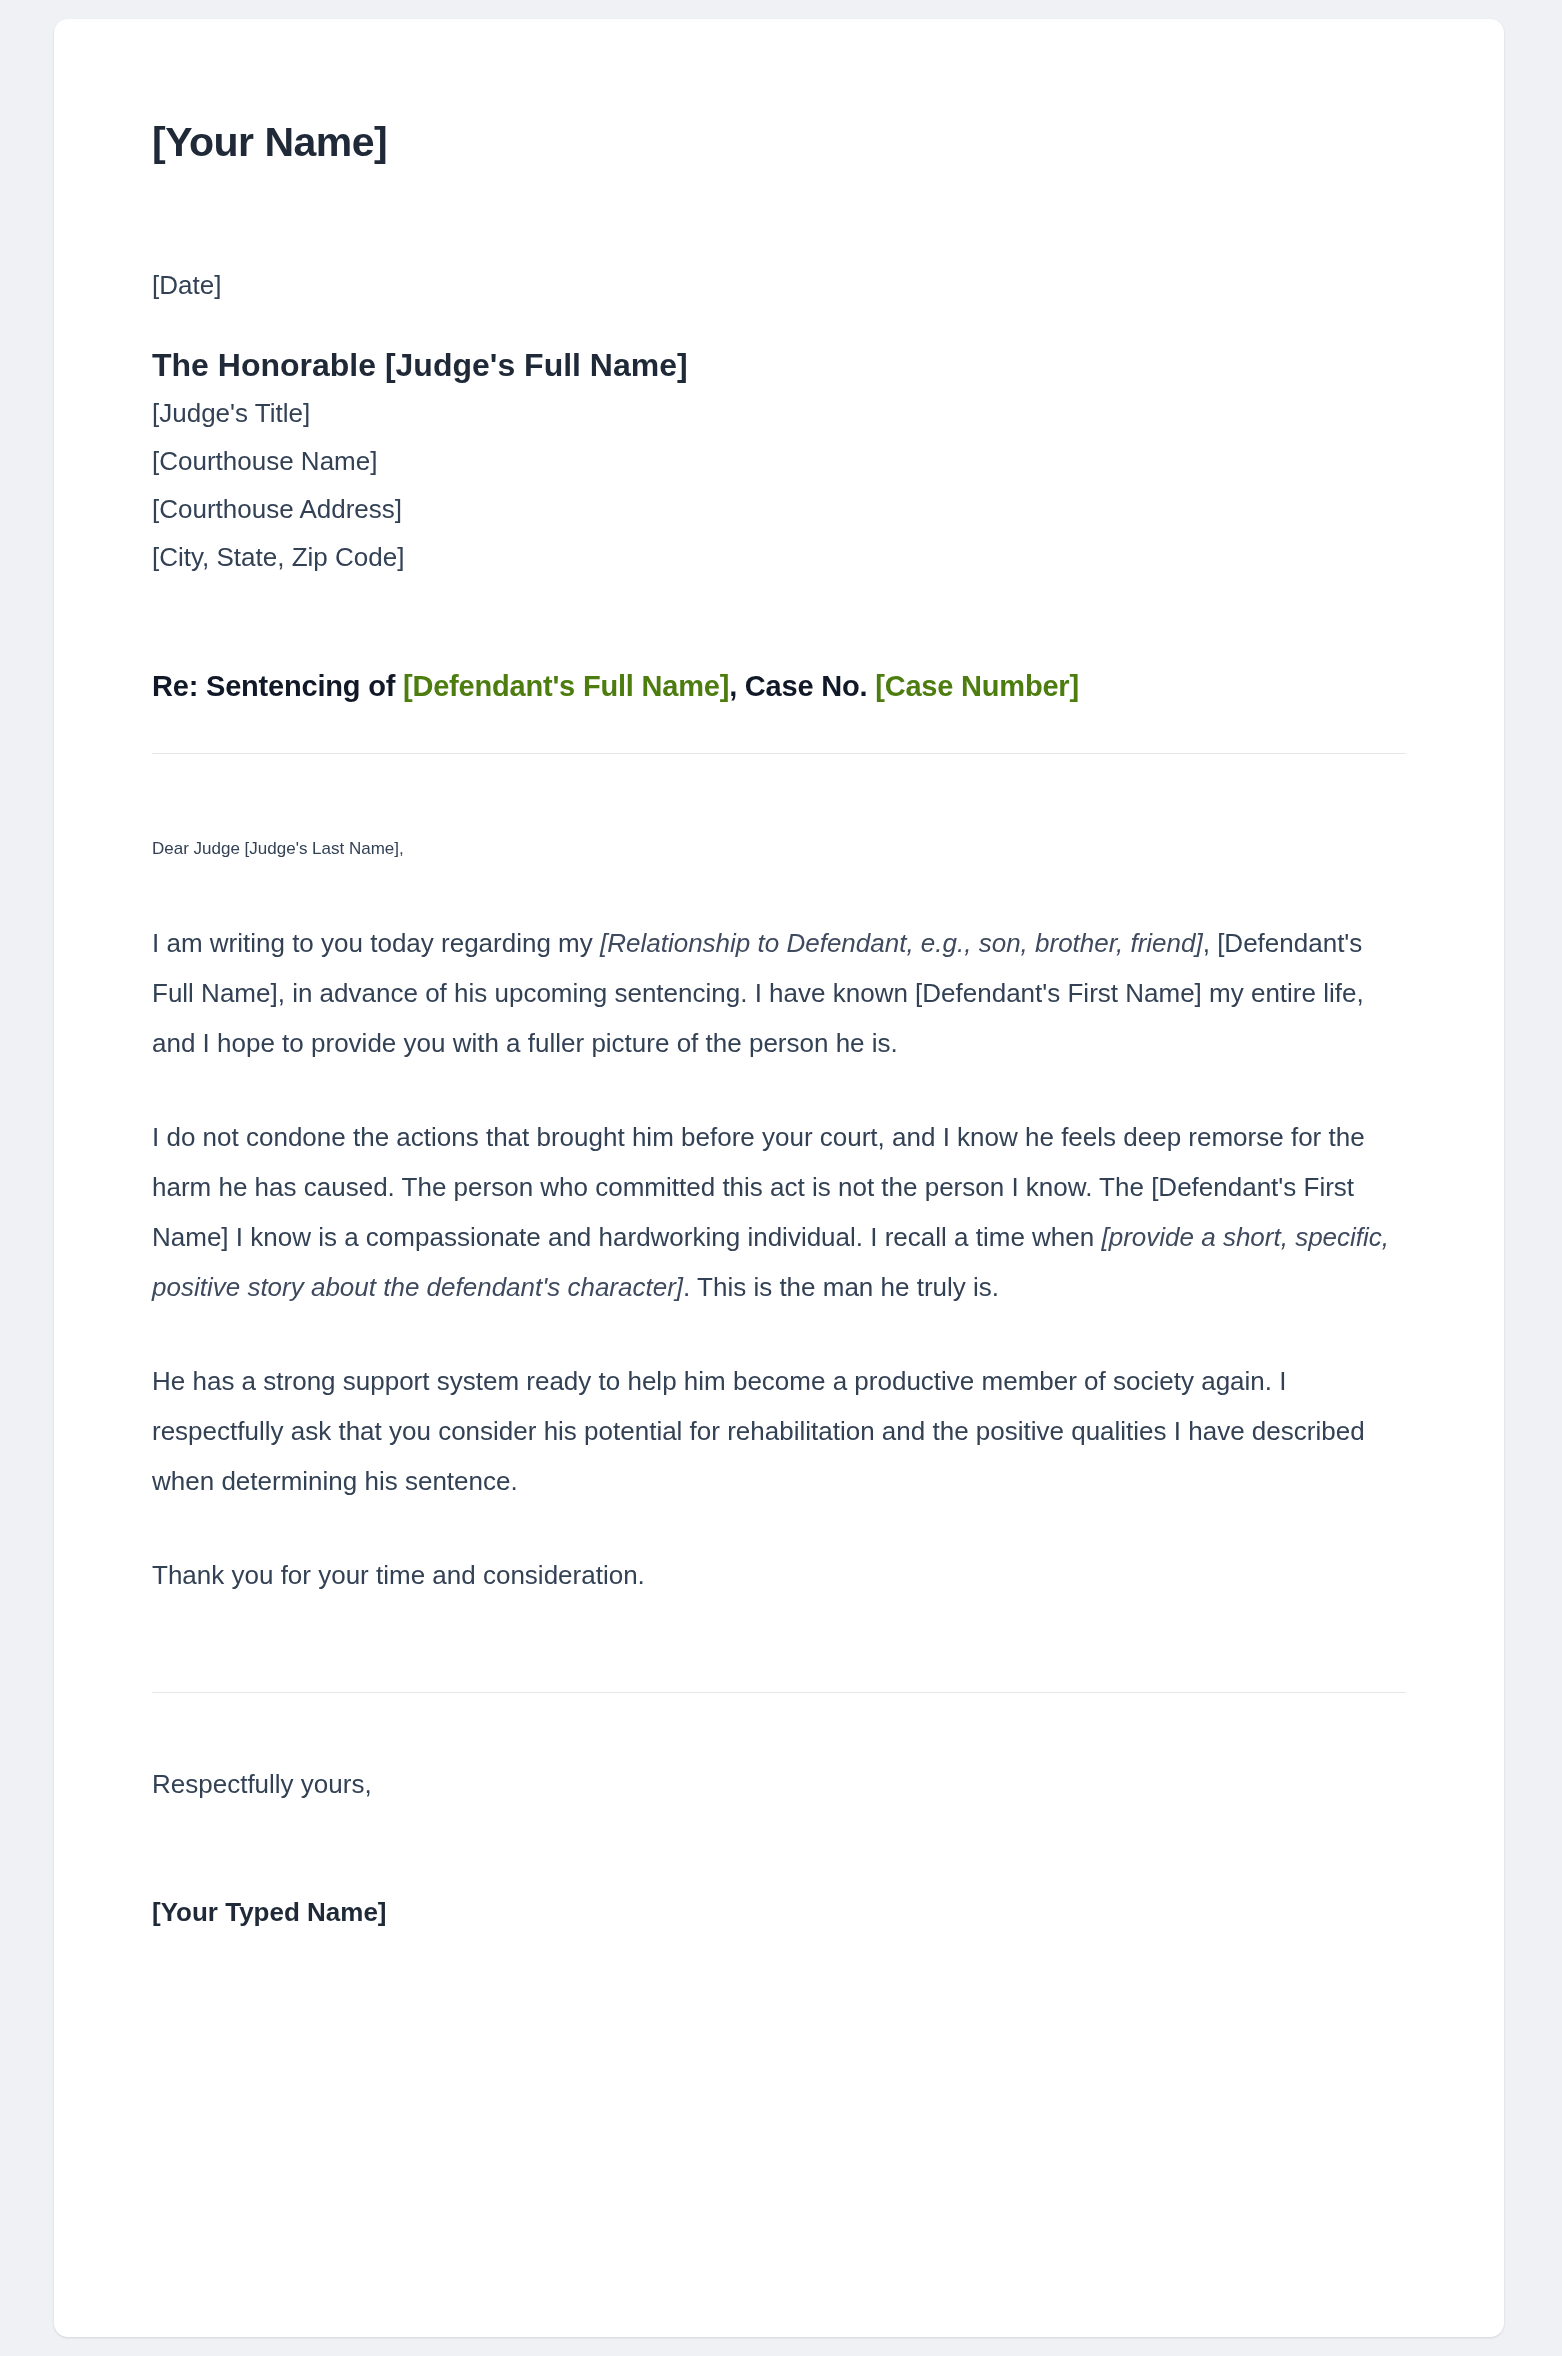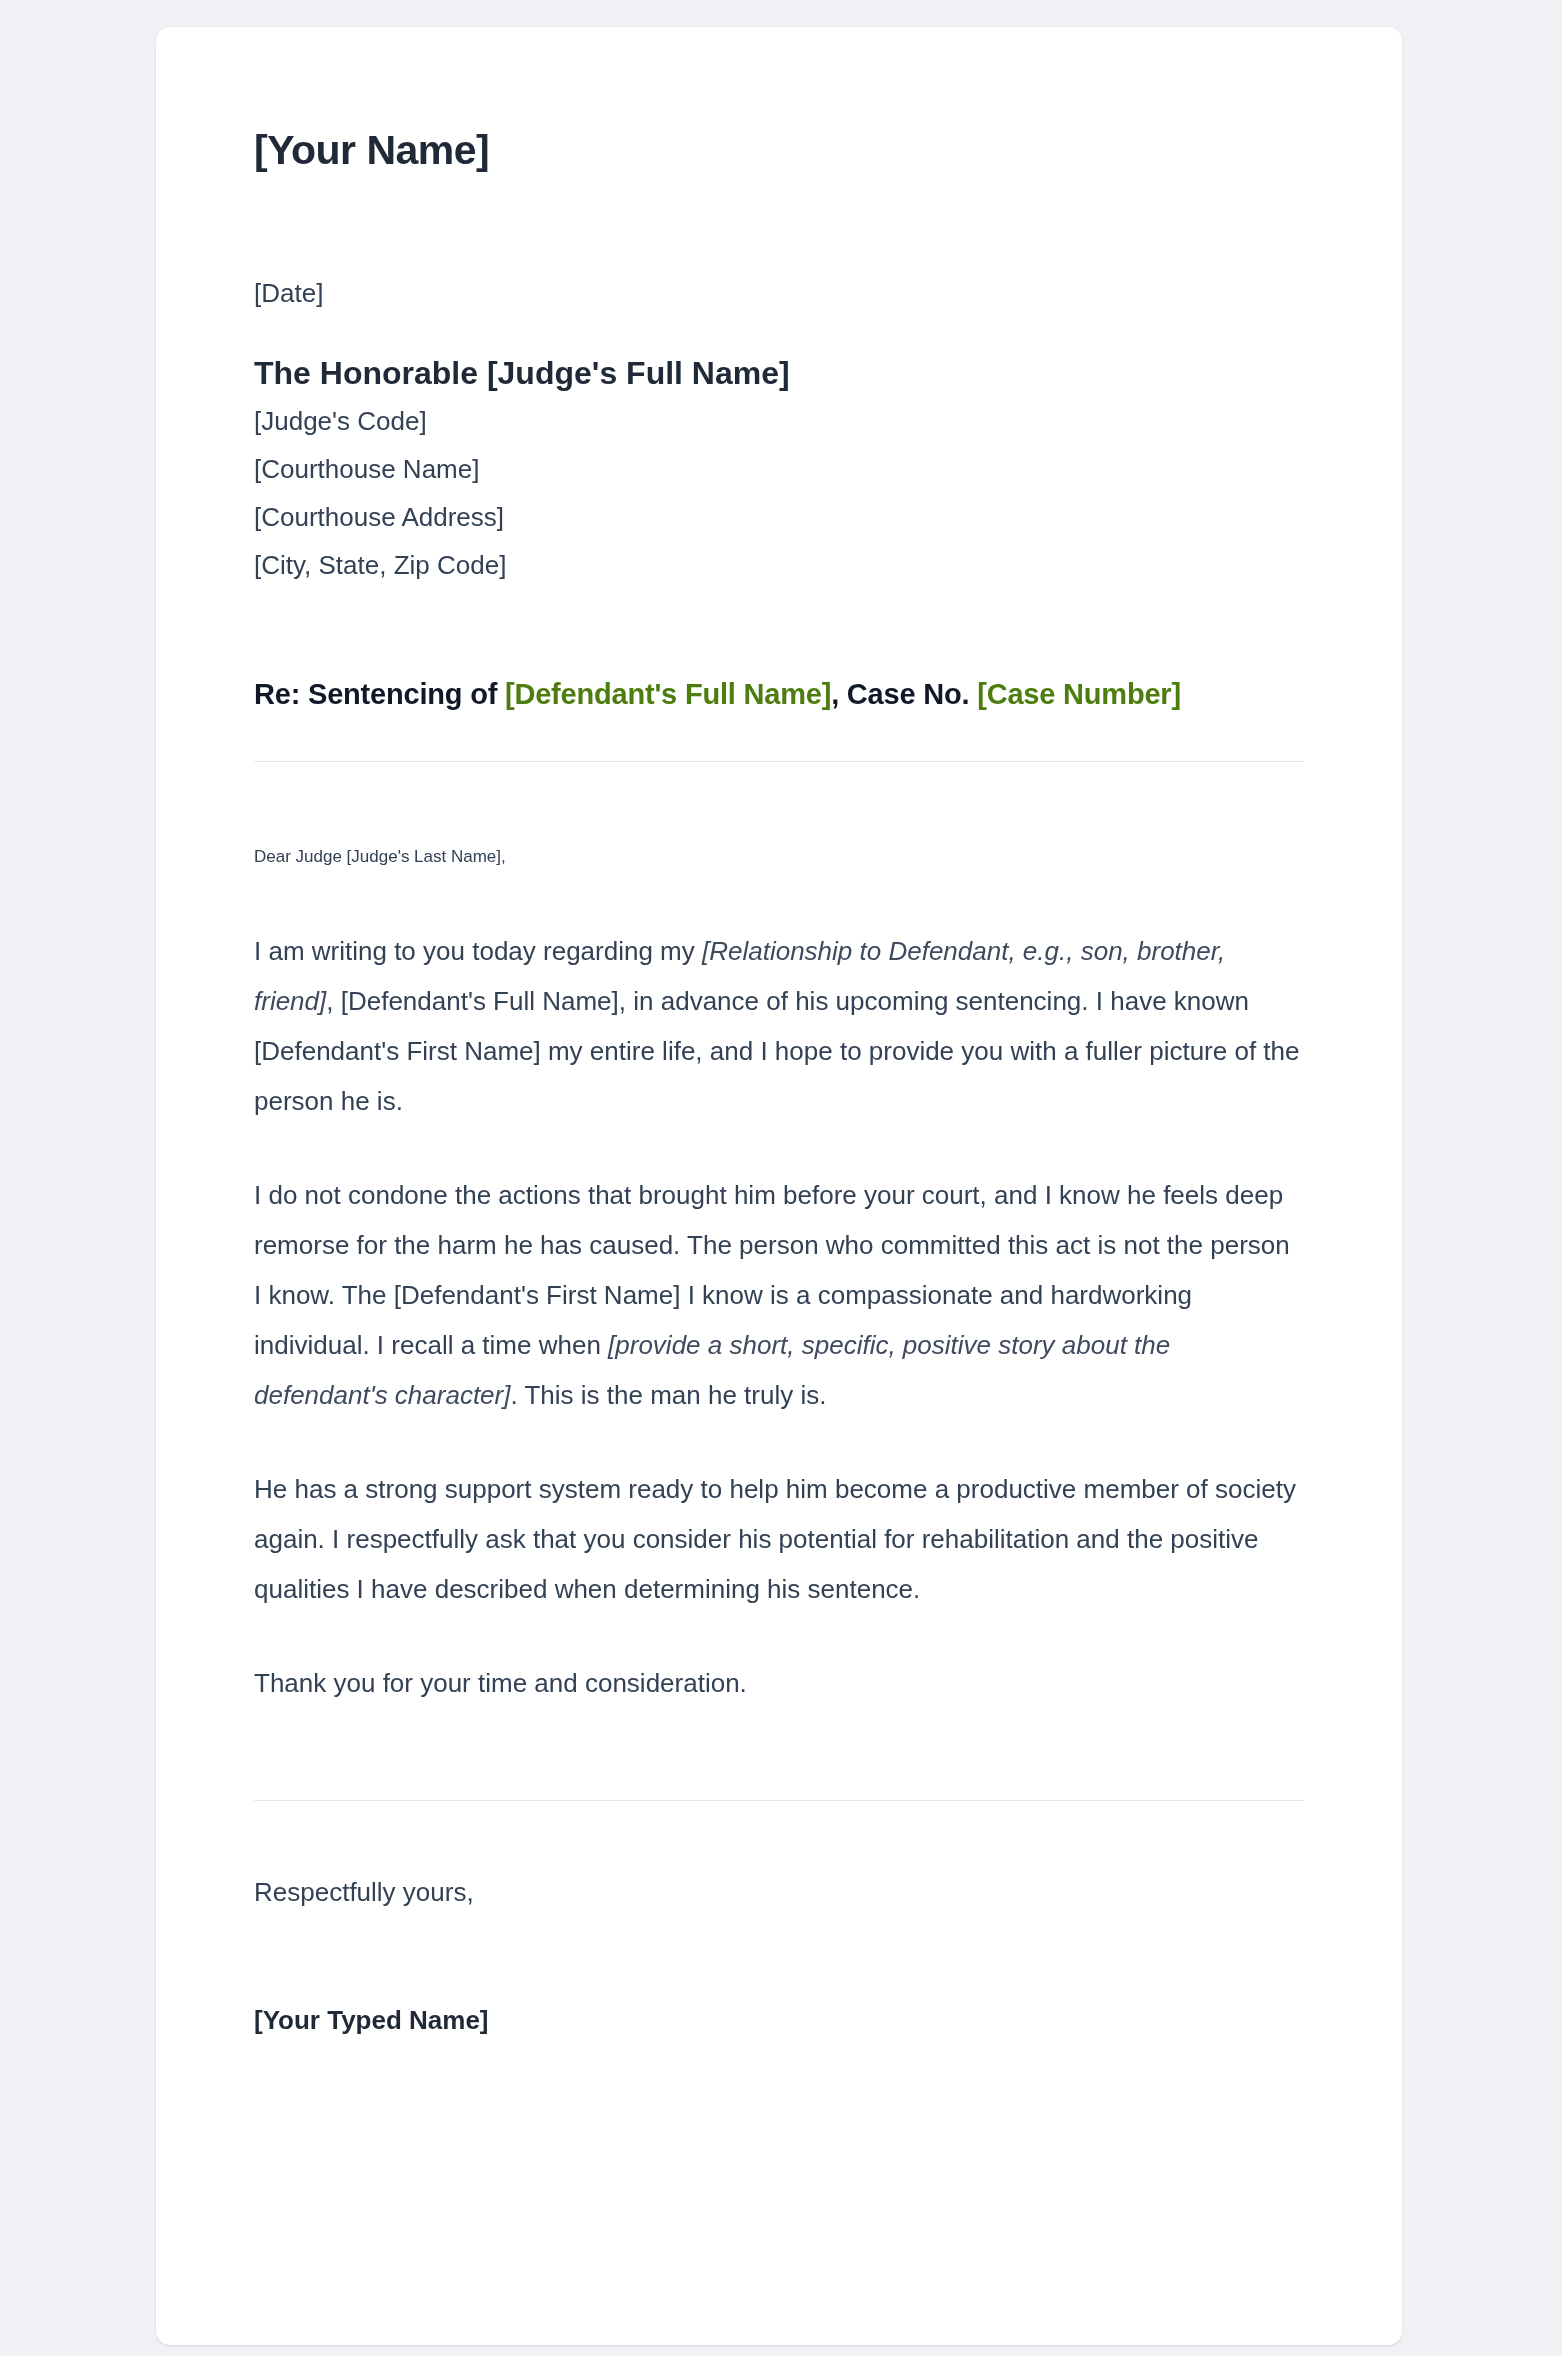--- a/index.html
+++ b/index.html
@@ -9,23 +9,23 @@
     font-family: "Liberation Sans", "DejaVu Sans", sans-serif;
   }
 
   body {
     width: 1562px;
     min-height: 2356px;
     padding: 19px 14px 19px 10px;
   }
 
   .letter-card {
-    width: 1246px;
+    width: 1450px;
     min-height: 2318px;
-    margin: 8px auto;
+    margin: 0 auto;
     background: #ffffff;
     border-radius: 14px;
     box-shadow: 0 1px 3px rgba(16, 24, 40, 0.08), 0 1px 2px rgba(16, 24, 40, 0.05);
     padding: 98px 98px 118px 98px;
   }
 
   .sender-name {
     font-size: 41px;
     font-weight: 700;
     color: #1f2937;
@@ -126,21 +126,21 @@
 
 <div class="letter-card">
 
   <h1 class="sender-name">[Your Name]</h1>
 
 
   <div class="date-block">[Date]</div>
 
   <div class="recipient-block">
     <div class="honorable-line">The Honorable [Judge's Full Name]</div>
-    <div class="recipient-line">[Judge's Code]</div>
+    <div class="recipient-line">[Judge's Title]</div>
     <div class="recipient-line">[Courthouse Name]</div>
     <div class="recipient-line">[Courthouse Address]</div>
     <div class="recipient-line">[City, State, Zip Code]</div>
   </div>
 
   <div class="subject-line">
     <span>Re: Sentencing of </span><span class="accent">[Defendant's Full Name]</span><span>, Case No. </span><span class="accent">[Case Number]</span>
   </div>
 
   <hr class="rule">

